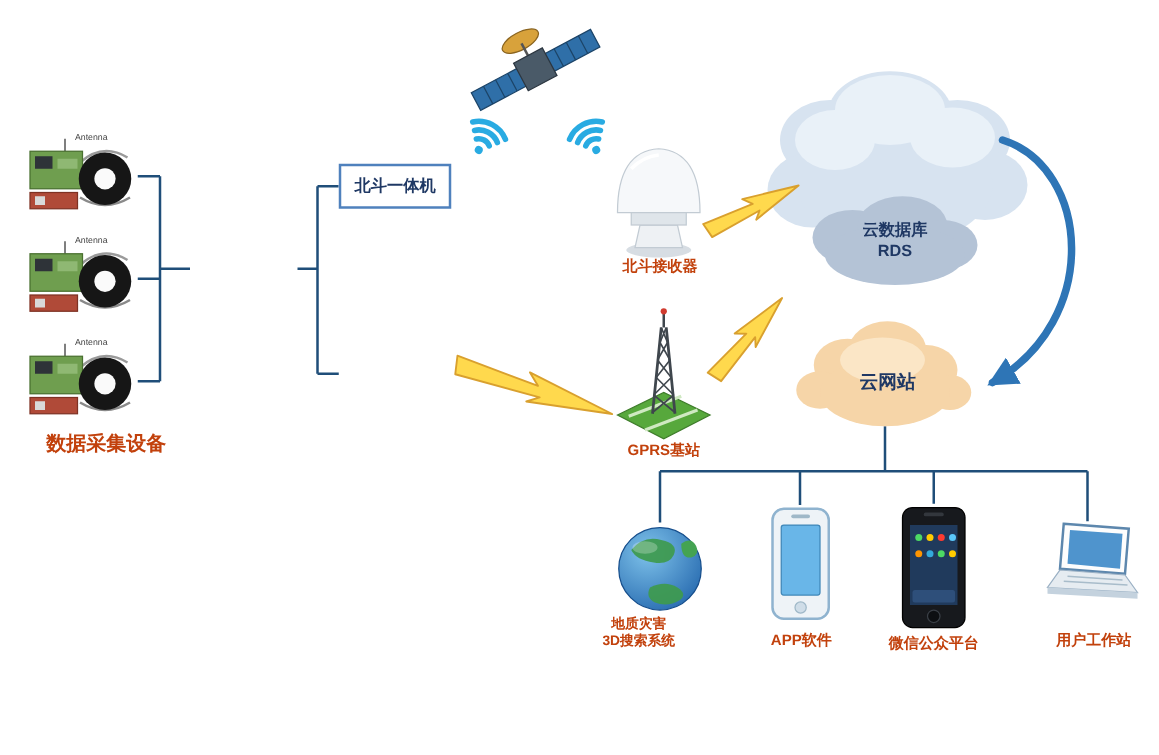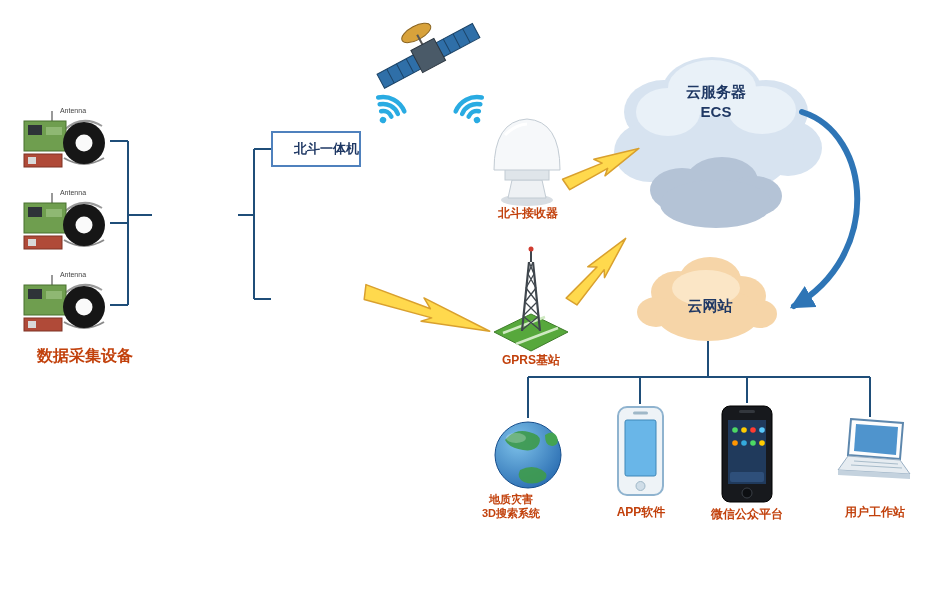--- a/index.html
+++ b/index.html
@@ -1,21 +1,21 @@
 <!DOCTYPE html>
 <html><head>
 <meta charset="utf-8">
 <style>
   * { box-sizing: border-box; margin: 0; padding: 0; }
   html, body { background: #ffffff; font-family: "Liberation Sans", sans-serif; }
   .diagram { position: relative; width: 927px; height: 604px; background: #fff; overflow: hidden; }
   .layer { position: absolute; left: 0; top: 0; width: 927px; height: 604px; }
   .node-box {
     position: absolute; background: #fff; border: 2px solid #4f81bd;
-    display: flex; flex-direction: column; align-items: flex-end; justify-content: center;
+    display: flex; flex-direction: column; align-items: center; justify-content: center;
     font-weight: bold; color: #1f3864; font-size: 13px; line-height: 1.25; text-align: center;
   }
   .lbl { position: absolute; text-align: center; font-weight: bold; color: #c2410c; font-size: 12px; line-height: 1.3; }
   .lbl span { display: block; }
   .tiny { font-size: 7px; color: #444; font-weight: normal; }
   .cloud-lbl { position: absolute; text-align: center; font-weight: bold; color: #1f3864; line-height: 1.3; }
   .cloud-lbl span { display: block; }
   .title { position: absolute; left: 0; top: 558px; width: 100%; text-align: center;
            font-size: 28px; font-weight: bold; color: #000; letter-spacing: 1px; }
 </style>
@@ -183,23 +183,23 @@
 
 
   <div class="node-box" style="left:271px;top:131px;width:90px;height:36px">
     <span>北斗一体机</span>
   </div>
 
 
   <div class="lbl" style="left:485px;top:206px;width:86px">北斗接收器</div>
   <div class="lbl" style="left:487px;top:353px;width:88px">GPRS基站</div>
 
-  <div class="cloud-lbl" style="left:658px;top:82px;width:116px;font-size:15px">
-    <span>云服务器</span>
-    <span>ECS</span>
+  <div class="cloud-lbl" style="left:658px;top:176px;width:116px;font-size:13px">
+    <span>云数据库</span>
+    <span>RDS</span>
   </div>
   <div class="cloud-lbl" style="left:660px;top:296px;width:100px;font-size:15px">
     <span>云网站</span>
   </div>
 
   <div class="lbl" style="left:464px;top:492px;width:94px;font-size:11px">
     <span>地质灾害</span>
     <span>3D搜索系统</span>
   </div>
   <div class="lbl" style="left:603px;top:505px;width:76px">APP软件</div>

